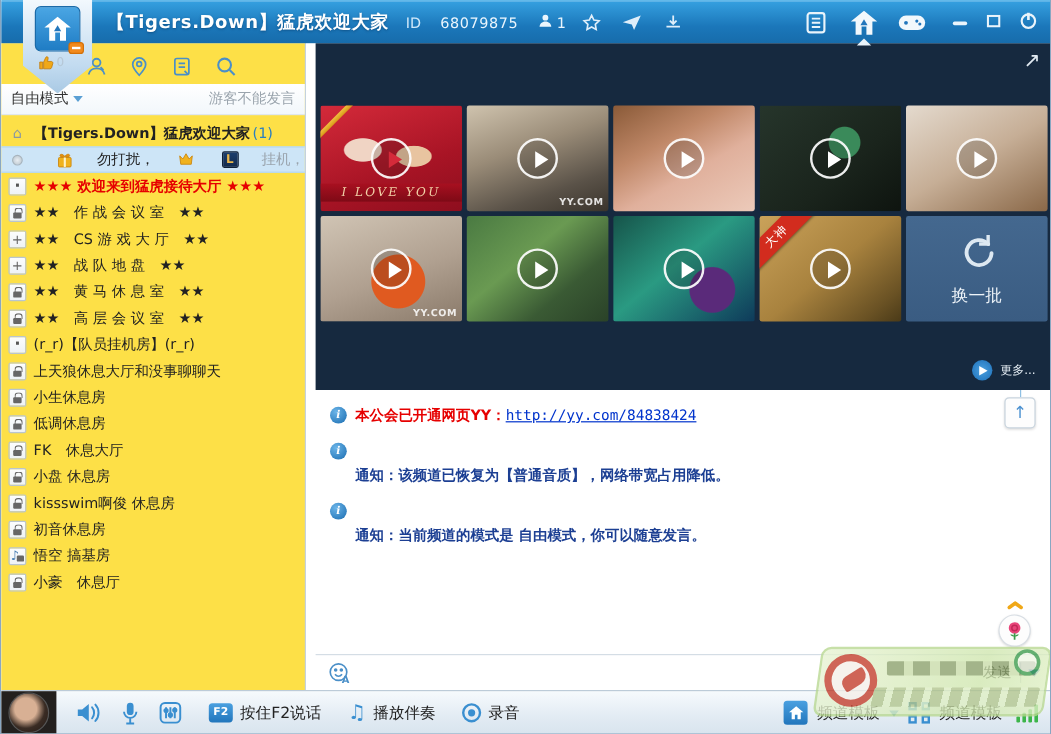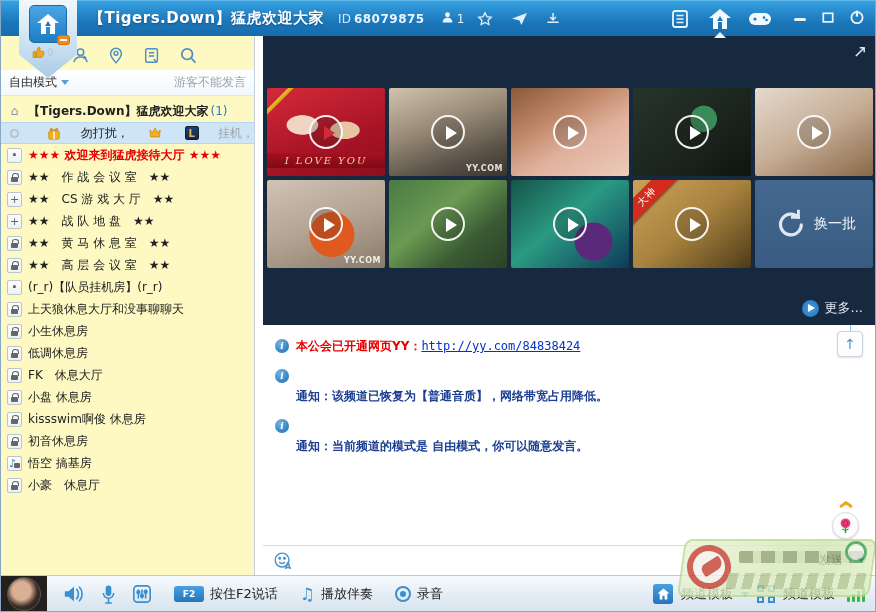--- a/index.html
+++ b/index.html
@@ -7,21 +7,21 @@
   .window { position:relative; width:876px; height:612px; background:#fff;
             border:1px solid #89a7c2; border-top:none; overflow:hidden; }
 
   
   .titlebar { position:absolute; left:0; top:0; width:100%; height:36px;
     background:linear-gradient(#35a0e0,#1b77ba 60%,#176cab);
     border-top:1px solid #63b9ea; display:flex; align-items:center; z-index:6; }
   .tb-title { margin-left:88px; color:#fff; font-size:15px; font-weight:bold;
     text-shadow:0 1px 2px rgba(0,40,80,.45); letter-spacing:.5px; white-space:nowrap; }
   .tb-id { margin-left:14px; font-size:12px; color:#cfe8fa; }
-  .tb-id b { color:#eaf5fd; font-weight:bold; margin-left:3px; letter-spacing:.5px; }
+  .tb-id b { color:#eaf5fd; font-weight:normal; margin-left:16px; letter-spacing:.5px; }
   .tb-member { margin-left:16px; display:flex; align-items:center; color:#eaf5fd; font-size:12px; gap:3px; }
   .tb-ico { width:26px; height:22px; display:flex; align-items:center; justify-content:center;
     margin-left:8px; border-radius:3px; cursor:default; }
   .tb-ico svg { display:block; }
   .tb-right { margin-left:auto; display:flex; align-items:center; padding-right:10px; }
   .tb-app { width:34px; height:26px; display:flex; align-items:center; justify-content:center; position:relative; margin-left:6px; }
   .tb-caret { position:absolute; bottom:-6px; left:50%; transform:translateX(-50%);
     width:0; height:0; border-left:6px solid transparent; border-right:6px solid transparent; border-bottom:6px solid #eaf4fb; }
   .tb-sys { display:flex; align-items:center; margin-left:16px; gap:14px; }
 
@@ -34,21 +34,21 @@
     background:linear-gradient(#4aa6e4,#1f7cc4); display:flex; align-items:center; justify-content:center;
     border:1px solid #1a6aa8; }
   .badge-minus { position:absolute; right:-4px; bottom:-3px; width:13px; height:10px; border-radius:3px;
     background:#f28a1c; border:1px solid #d37008; display:flex; align-items:center; justify-content:center; }
   .badge-minus i { display:block; width:7px; height:2px; background:#fff; }
   .badge-thumb { position:absolute; left:12px; top:46px; display:flex; align-items:center; gap:2px;
     font-size:10px; color:#b6c7d6; }
 
   
   .sidebar { position:absolute; left:0; top:36px; width:254px; height:539px;
-    background:#fef9c3; border-right:1px solid #c4d2de; }
+    background:#fde047; border-right:1px solid #c4d2de; }
   .sb-icons { position:absolute; left:68px; top:8px; display:flex; gap:14px; }
   .sb-icons .sbi { width:22px; height:22px; display:flex; align-items:center; justify-content:center; }
   .sb-mode-row { position:absolute; left:0; top:34px; width:100%; height:26px;
     display:flex; align-items:center; padding:0 8px; border-bottom:1px solid #dfe7ee;
     background:linear-gradient(#ffffff,#f2f7fb); }
   .sb-mode { font-size:12px; color:#333; display:flex; align-items:center; gap:4px; }
   .caret-down { width:0; height:0; border-left:4px solid transparent; border-right:4px solid transparent; border-top:5px solid #5a9fd4; }
   .sb-guest { margin-left:auto; font-size:12px; color:#9aa4ad; }
 
   .tree { position:absolute; left:0; top:64px; width:100%; }
@@ -99,33 +99,33 @@
   .t3 { background:linear-gradient(150deg,#8a5a38,#c08868 35%,#e0b09c 60%,#eccaba); }
   .t4 { background:radial-gradient(circle at 60% 35%, #3a8a5a 0 14%, transparent 15%),
                linear-gradient(140deg,#26352b,#1a241c 60%,#0e140f); }
   .t5 { background:linear-gradient(150deg,#e4dace,#c6ae96 50%,#8a6848); }
   .t6 { background:radial-gradient(circle at 55% 62%, #e05a20 0 26%, transparent 27%),
                linear-gradient(160deg,#d0c4b4,#b0a090 55%,#8a7a6a); }
   .t7 { background:linear-gradient(140deg,#4a7a42,#6a9a52 40%,#3a5a34 70%,#2a4228); }
   .t8 { background:radial-gradient(circle at 70% 70%, #5a2a7a 0 18%, transparent 19%),
                linear-gradient(140deg,#16544a,#2a9a82 45%,#0e3a5a); }
   .t9 { background:linear-gradient(140deg,#caa25a,#a8823e 50%,#6a5224 85%,#4a3a18); }
-  .t-refresh { background:linear-gradient(#44688f,#3a5c82); display:flex; 
+  .t-refresh { background:linear-gradient(#44688f,#3a5c82); display:flex; flex-direction:column;
     align-items:center; justify-content:center; gap:8px; color:#eef4f9; font-size:14px; }
   .ribbon { position:absolute; left:-26px; top:8px; width:80px; transform:rotate(-45deg);
     text-align:center; font-size:10px; color:#fff; padding:2px 0; letter-spacing:1px; }
   .ribbon.red { background:#d22c1e; box-shadow:0 1px 2px rgba(0,0,0,.4); }
   .ribbon.gold { background:linear-gradient(#f0c040,#d89a18); }
   .love-banner { position:absolute; left:0; right:0; bottom:8px; text-align:center;
     background:linear-gradient(#a81020,#7e0a16); color:#f2d2a8; font-size:10px; font-style:italic;
     font-family:"DejaVu Serif",serif; padding:2px 0; letter-spacing:2px; }
   .yycom { position:absolute; right:4px; bottom:3px; font-size:8px; color:rgba(255,255,255,.85);
     font-weight:bold; letter-spacing:.5px; }
   .more-row { position:absolute; right:14px; bottom:8px; display:flex; align-items:center; gap:6px;
-    color:#e4ecf3; font-size:13px; cursor:pointer;justify-content:space-between; }
+    color:#e4ecf3; font-size:10px; cursor:pointer;justify-content:space-between; }
   .more-ico { width:17px; height:17px; border-radius:50%; background:radial-gradient(#4aa0e0,#1d6fb8);
     display:flex; align-items:center; justify-content:center; }
   .more-ico::after { content:""; border-left:7px solid #fff; border-top:4px solid transparent; border-bottom:4px solid transparent; margin-left:2px; }
 
   
   .chat-section { position:absolute; left:0; top:289px; width:614px; height:220px; background:#fff; }
   .notice { display:flex; align-items:flex-start; gap:7px; padding:0 0 0 12px; margin-top:13px;
     font-size:12px; font-weight:bold; }
   .n-ico { flex:0 0 14px; width:14px; height:14px; border-radius:50%; margin-top:1px;
     background:radial-gradient(circle at 35% 30%, #6ab4e8, #1a6cb0); color:#fff; font-size:9px; font-style:italic;
@@ -157,21 +157,21 @@
   
   .bottombar { position:absolute; left:0; top:575px; width:100%; height:37px;
     background:linear-gradient(#f6fafd,#e2ebf3 60%,#d8e4ee); border-top:1px solid #bccbd8;
     display:flex; align-items:center; z-index:4; }
   .avatar-wrap { width:46px; height:37px; background:#23201e; display:flex; align-items:center; justify-content:center; }
   .avatar { width:34px; height:34px; border-radius:50%;
     background:radial-gradient(circle at 42% 40%, #d8b094 0 34%, #3a2c24 60%, #201814);
     border:1px solid #555; }
   .bb-ico { margin-left:16px; display:flex; align-items:center; cursor:pointer; }
   .bb-group { display:flex; align-items:center; gap:6px; margin-left:22px; font-size:13px; color:#222; cursor:pointer; }
-  .f2badge { width:30px; height:16px; background:linear-gradient(#4aa0e0,#2276bc); border-radius:3px;
+  .f2badge { width:20px; height:16px; background:linear-gradient(#4aa0e0,#2276bc); border-radius:3px;
     color:#fff; font-size:9px; font-weight:bold; display:flex; align-items:center; justify-content:center; }
   .rec-ico { width:16px; height:16px; border:2px solid #3a8fd0; border-radius:50%; position:relative; }
   .rec-ico::after { content:""; position:absolute; left:3px; top:3px; width:6px; height:6px; border-radius:50%; background:#3a8fd0; }
   .bb-right { margin-left:auto; display:flex; align-items:center; gap:8px; padding-right:10px; }
   .home-sq { width:20px; height:20px; border-radius:3px; background:linear-gradient(#4aa0e0,#2276bc);
     display:flex; align-items:center; justify-content:center; }
   .bb-label { font-size:13px; color:#222; }
   .grid-ico { position:relative; width:18px; height:18px; }
   .grid-ico i { position:absolute; width:7px; height:7px; border:2px solid #3a8fd0; }
   .grid-ico i:nth-child(1){left:0;top:0;} .grid-ico i:nth-child(2){right:0;top:0;border-color:#6ab0e0;}

